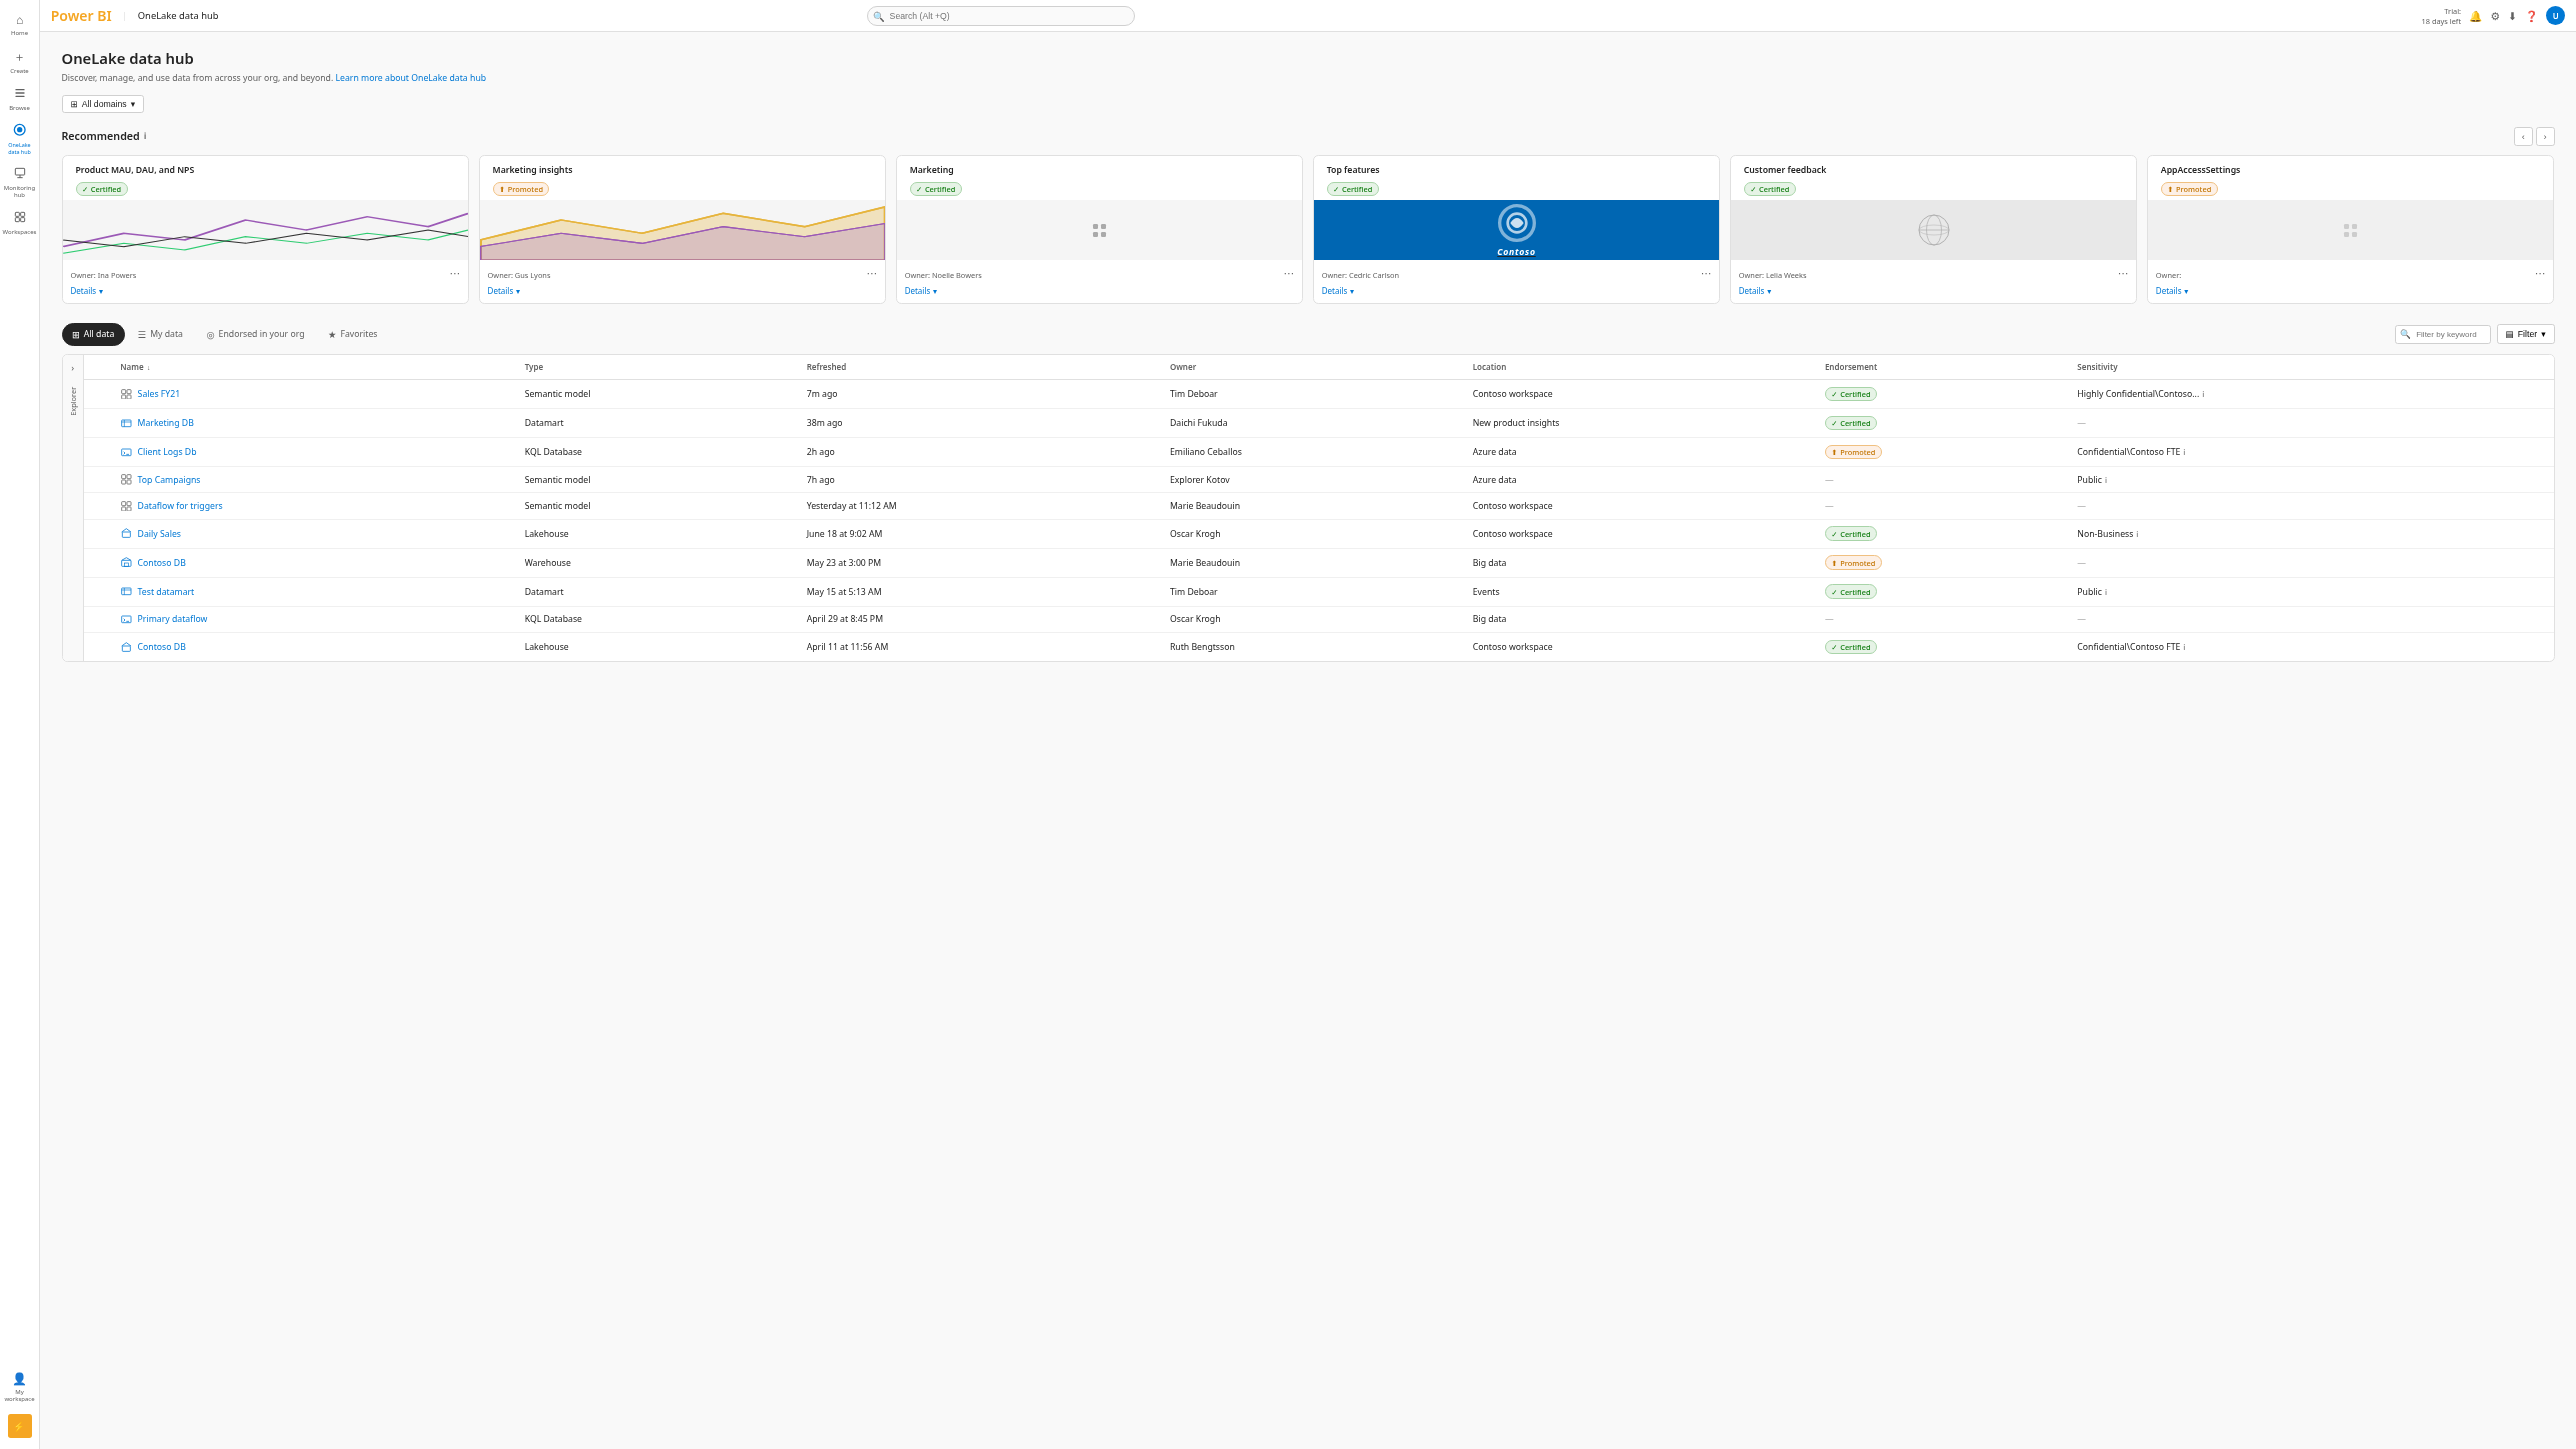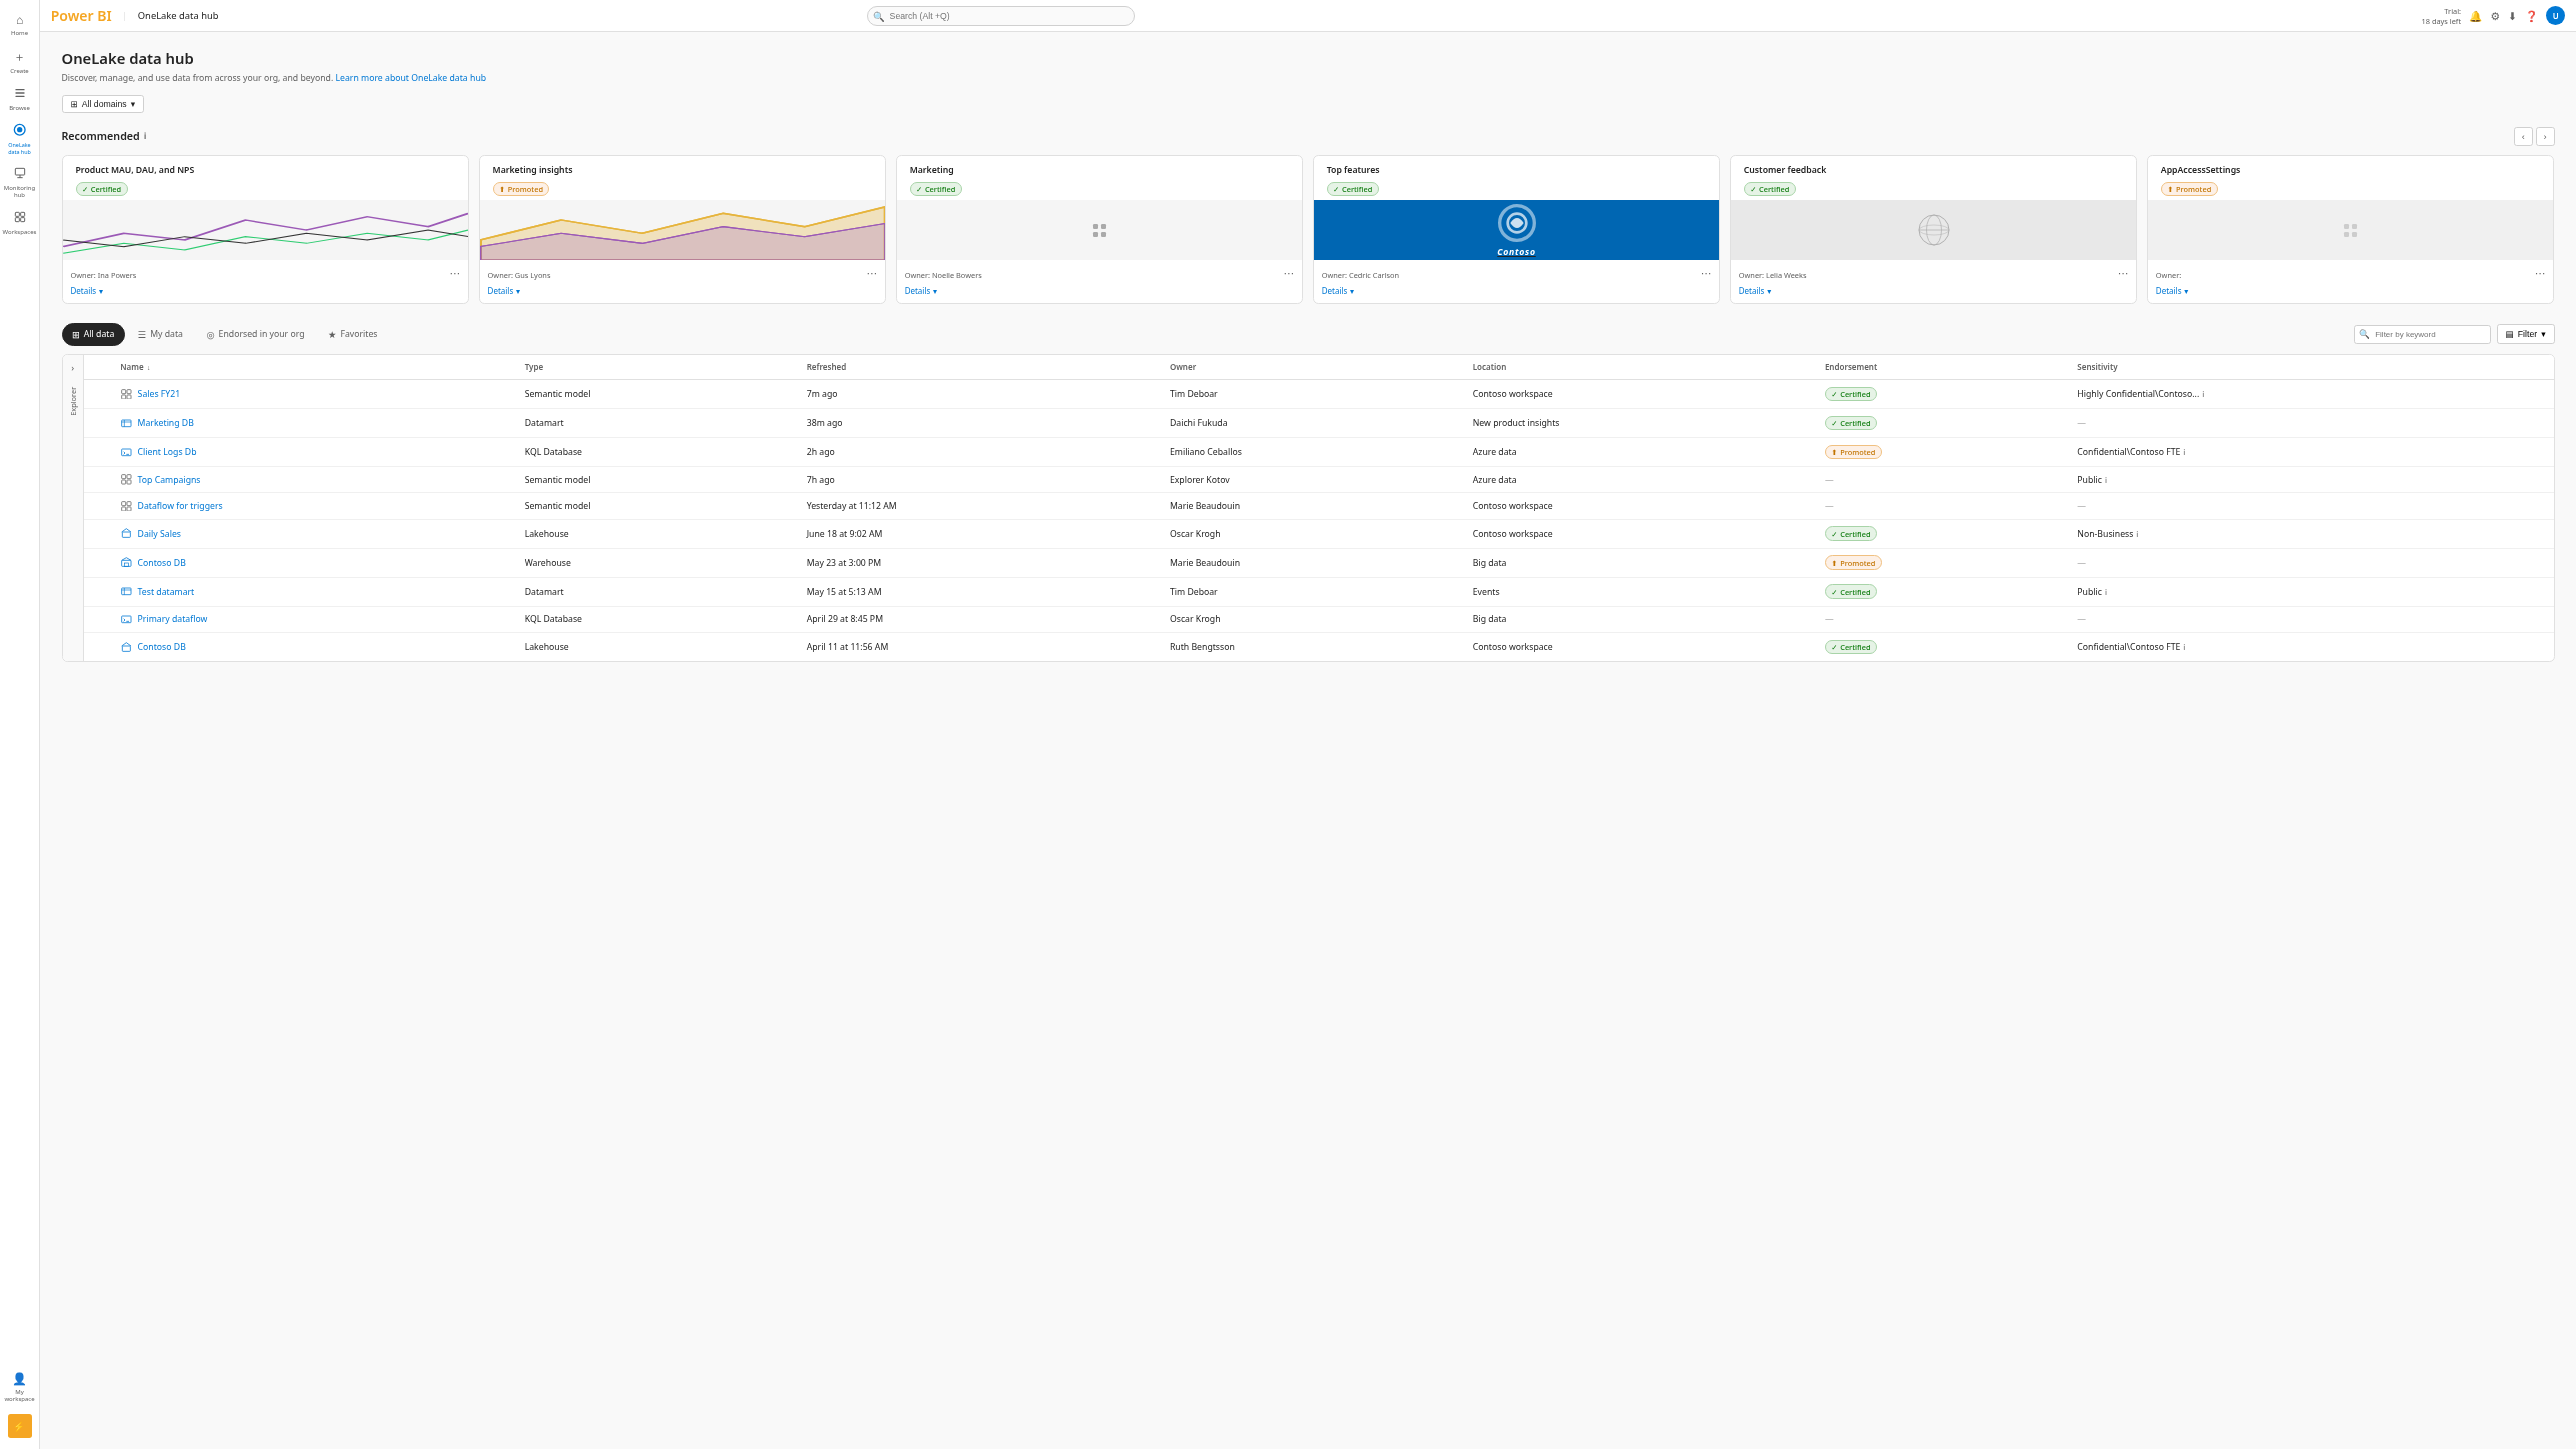--- a/index.html
+++ b/index.html
@@ -201,21 +201,21 @@
       position: relative;
       display: flex;
       align-items: center;
     }
     .filter-input {
       padding: 4px 8px 4px 20px;
       border: 0.7px solid #d0d0d0;
       border-radius: 2.7px;
       font-size: 8px;
       outline: none;
-      width: 137px;
+      width: 96px;
     }
     .filter-search-icon { position: absolute; left: 5.4px; color: #616161; font-size: 8.7px; }
     .filter-btn {
       display: inline-flex;
       align-items: center;
       gap: 4px;
       padding: 4px 8px;
       border: 0.7px solid #d0d0d0;
       border-radius: 2.7px;
       background: #fff;

